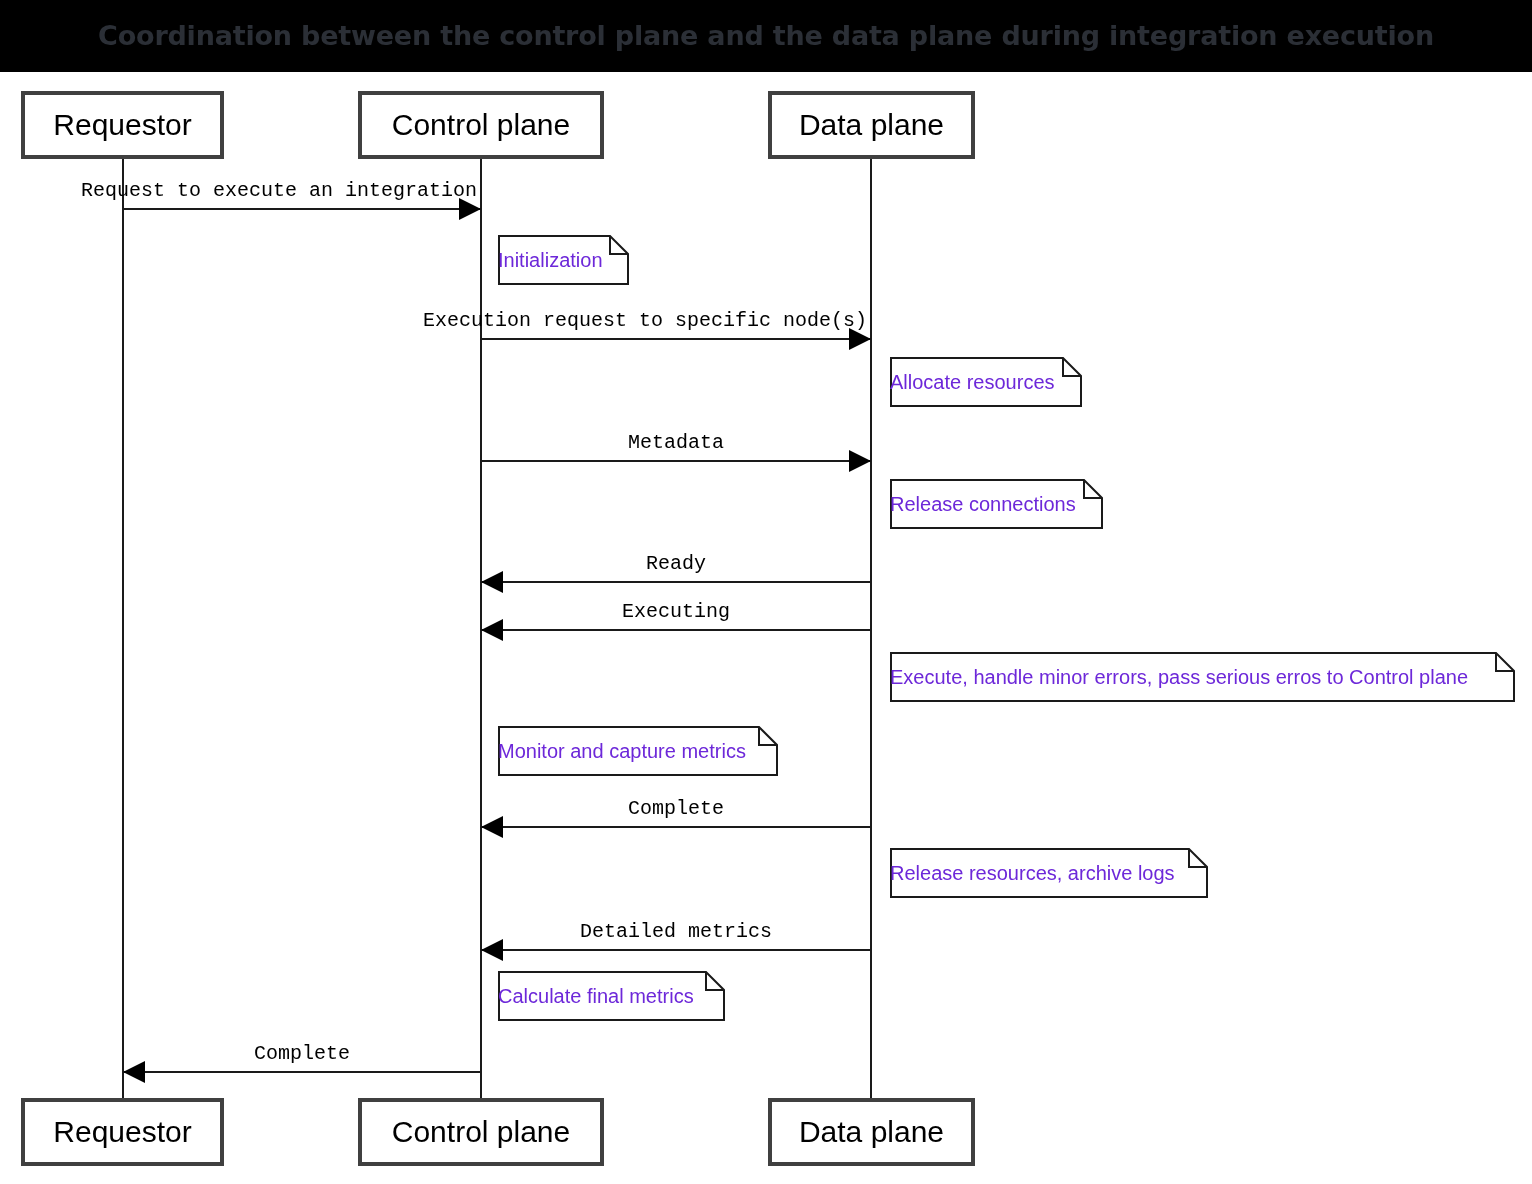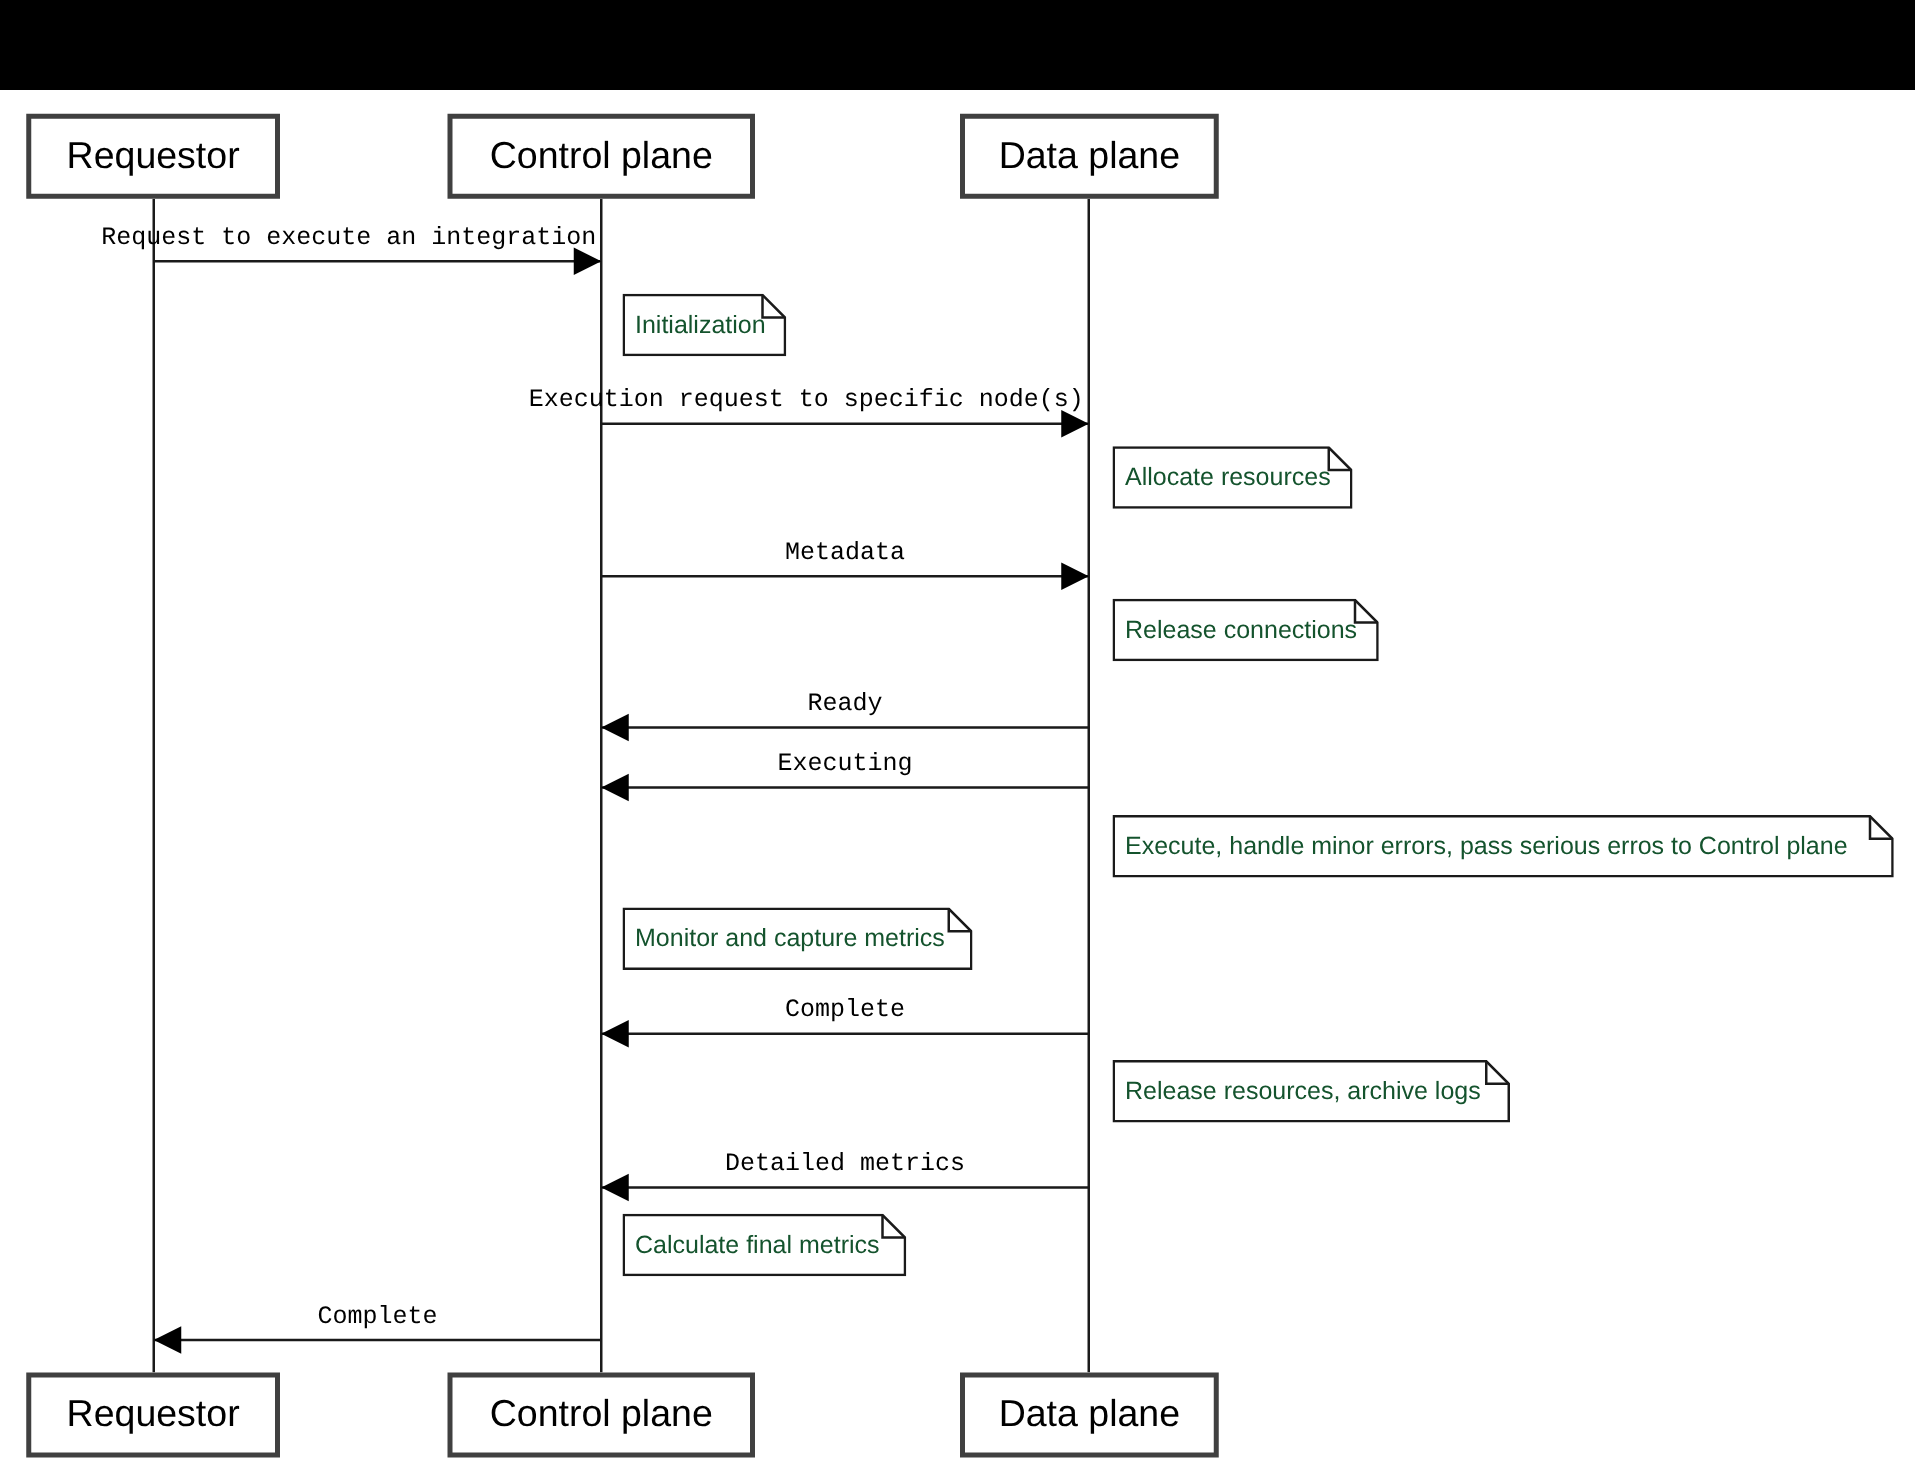--- a/index.html
+++ b/index.html
@@ -120,35 +120,35 @@
     display: block;
   }
   .note-text {
     position: absolute;
     left: 0;
     top: 0;
     width: 100%;
     height: 100%;
     display: flex;
     align-items: center;
-    padding-left: 10px;
     box-sizing: border-box;
     font-family: "Liberation Sans", sans-serif;
     font-size: 20px;
-    color: #14532d;
+    color: #6d28d9;
     white-space: nowrap;
     line-height: 22px;
   }
 </style>
 </head>
 <body>
 
 <div id="canvas">
 
   <div class="title-band"></div>
+  <div class="title-text">Coordination between the control plane and the data plane during integration execution</div>
 
   <div id="layer">
       <div class="lifeline" style="left: 122px; top: 159px; height: 939px;"></div>
       <div class="lifeline" style="left: 480px; top: 159px; height: 939px;"></div>
       <div class="lifeline" style="left: 870px; top: 159px; height: 939px;"></div>
       <div class="participant" style="left: 21px; top: 91px; width: 203px; height: 68px;">
         <span>Requestor</span>
       </div>
       <div class="participant" style="left: 358px; top: 91px; width: 246px; height: 68px;">
         <span>Control plane</span>

